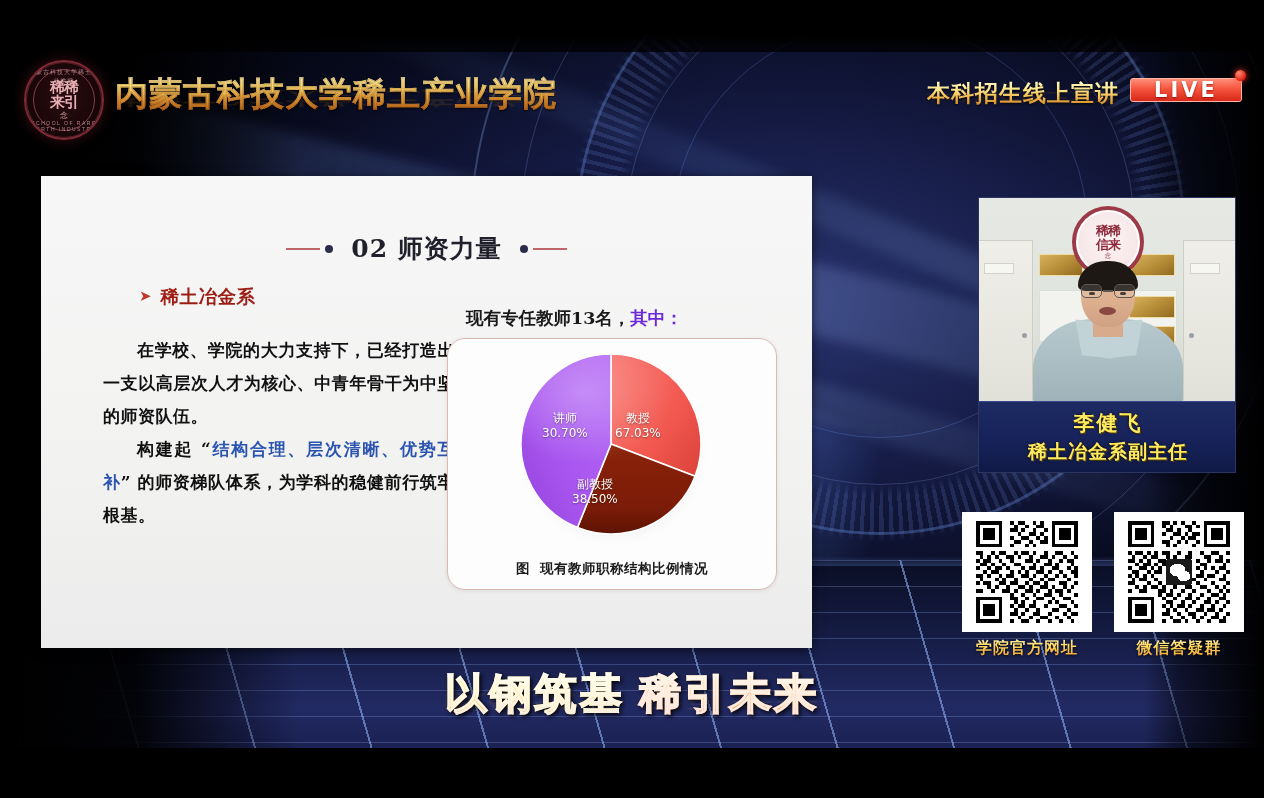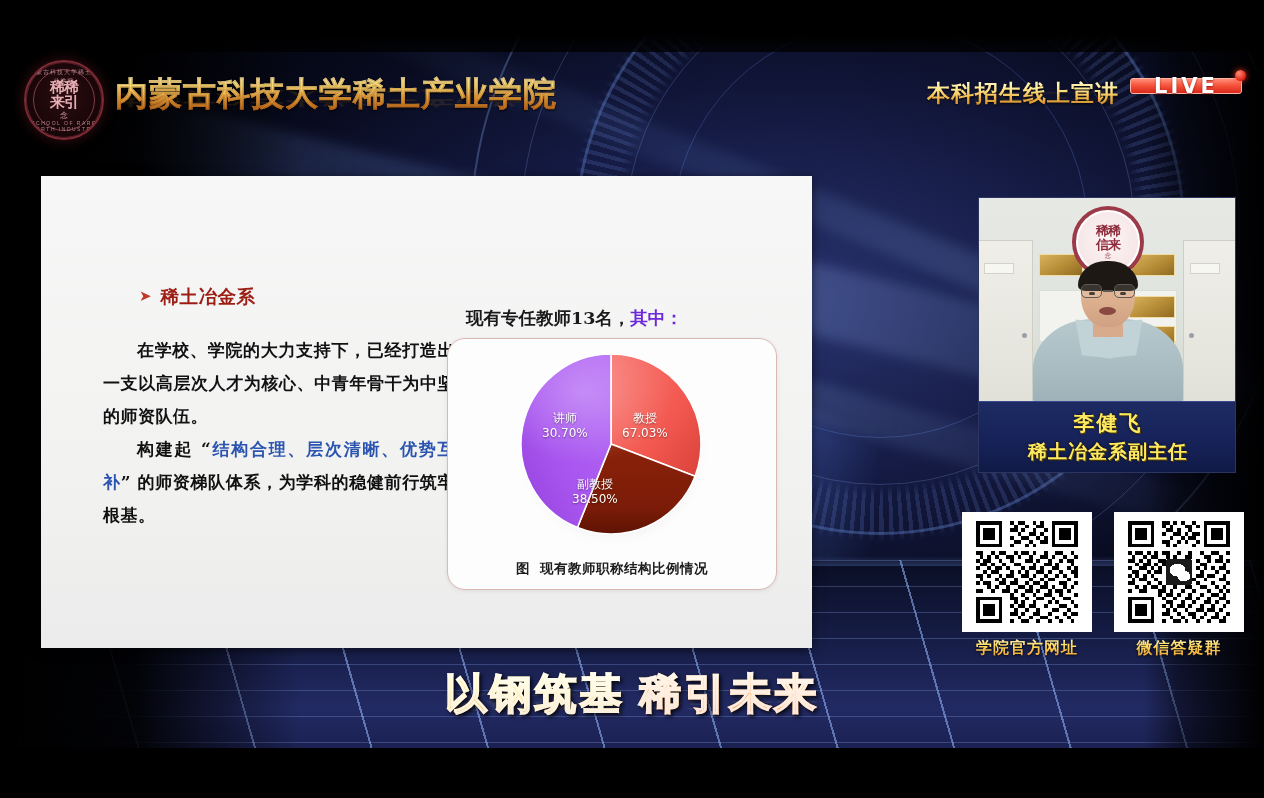--- a/index.html
+++ b/index.html
@@ -178,21 +178,21 @@
   }
   .promo-reflect {
     position: absolute; right: 145px; top: 52px;
     font-size: 23px; font-weight: 700; letter-spacing: 1px;
     color: rgba(140,100,40,.2); transform: scaleY(-0.5); transform-origin: top right;
     white-space: nowrap; filter: blur(1px);
     font-family: "DejaVu Sans", sans-serif;
   }
   .live-badge {
     position: absolute; right: 22px; top: 26px;
-    width: 112px; height: 16px;
+    width: 112px; height: 24px;
     background: linear-gradient(180deg, #ff8f7a 0%, #f6543c 45%, #d8281a 100%);
     border: 1px solid #ffb3a3;
     border-radius: 3px;
     display: flex; align-items: center; justify-content: center;
   }
   .live-badge span {
     font-family: "DejaVu Sans", sans-serif;
     font-weight: 700; font-size: 21px; letter-spacing: 3px;
     color: #fff;
     text-shadow: 0 1px 2px rgba(120,0,0,.7);
@@ -303,21 +303,21 @@
     pointer-events: none;
   }
   .pie-label {
     position: absolute;
     text-align: center; color: #fff;
     font-family: "DejaVu Sans", sans-serif;
     font-size: 12px; line-height: 15px;
     text-shadow: 0 1px 2px rgba(0,0,0,.45);
     white-space: nowrap;
   }
-  .pl-prof { left: 104px; top: 60px; }
+  .pl-prof { left: 97px; top: 60px; }
   .pl-lect { left: 24px;  top: 60px; }
   .pl-assoc{ left: 54px;  top: 126px; }
   .pie-caption {
     position: absolute; left: 0; right: 0; bottom: 11px;
     text-align: center;
     font-family: "DejaVu Serif", serif;
     font-size: 13.5px; font-weight: 700; color: #1d1d1d;
     letter-spacing: .5px;
   }
   .pie-caption .sp { display:inline-block; width: 10px; }
@@ -550,20 +550,31 @@
     <div class="live-badge">
       <span>LIVE</span>
     </div>
     <div class="live-dot"></div>
   </div>
 
   <div class="slide">
     <div class="slide-inner"></div>
 
 
+    <div class="slide-title-row">
+      <span class="deco left">
+        <span class="bar"></span>
+        <span class="dot"></span>
+      </span>
+      <span class="slide-title">02 师资力量</span>
+      <span class="deco right">
+        <span class="bar"></span>
+        <span class="dot"></span>
+      </span>
+    </div>
 
     <div class="sec-head">
       <span class="arrow">➤</span>
       <span class="txt">稀土冶金系</span>
     </div>
 
     <div class="body-copy">
       <p>在学校、学院的大力支持下，已经打造出一支以高层次人才为核心、中青年骨干为中坚的师资队伍。</p>
       <p><span>构建起 “</span><span class="hl">结构合理、层次清晰、优势互补</span><span>” 的师资梯队体系，为学科的稳健前行筑牢根基。</span></p>
     </div>

